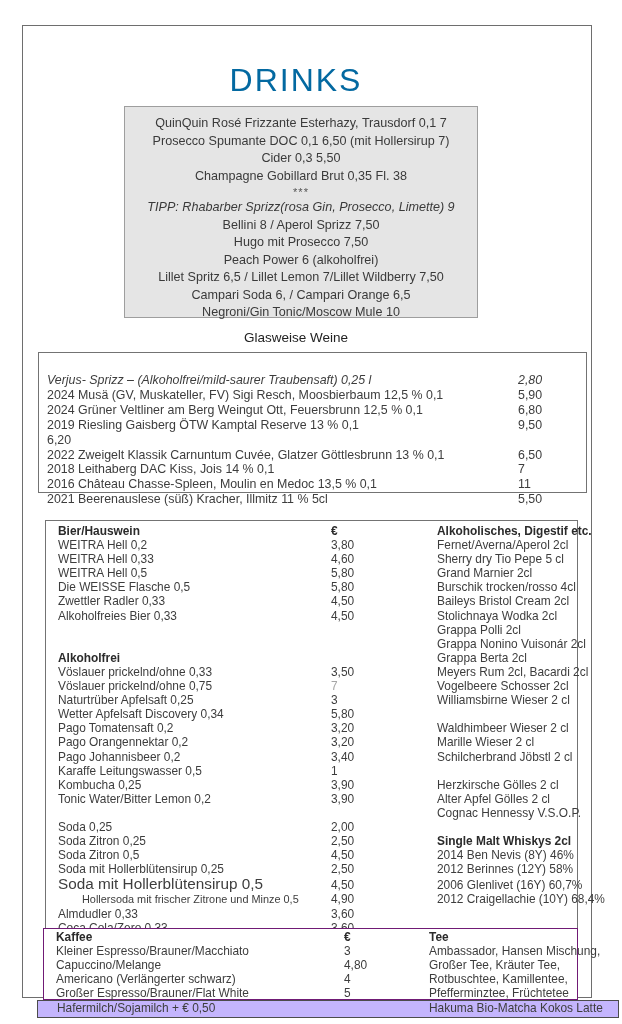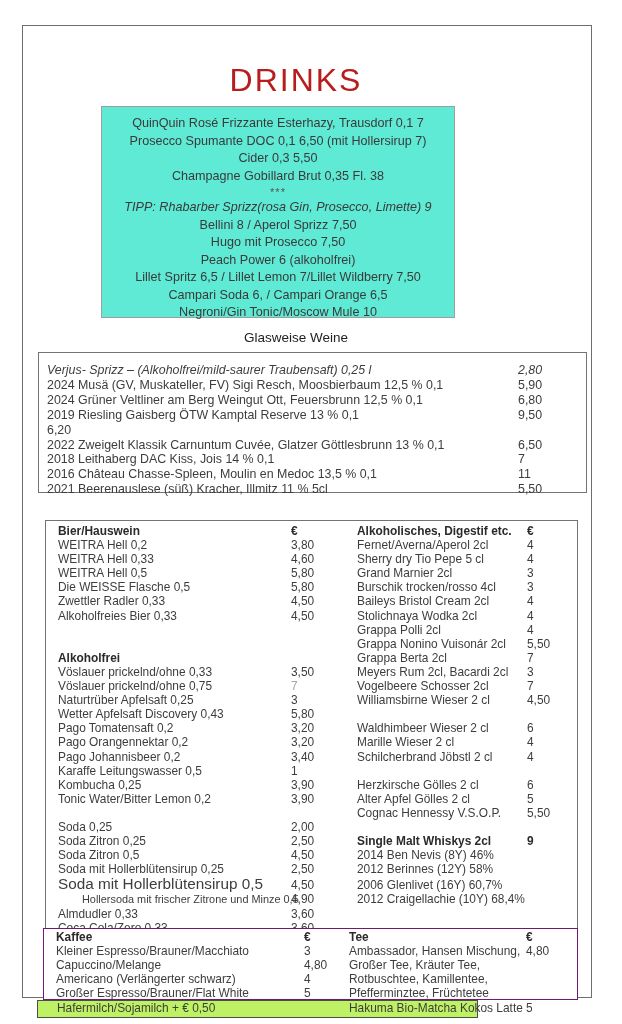--- a/index.html
+++ b/index.html
@@ -6,73 +6,73 @@
   .page {
     position:relative; width:622px; height:1024px; background:#fff;
     font-family:"Liberation Sans", sans-serif; color:#3d3d3d; overflow:hidden;
   }
   .frame {
     position:absolute; left:22px; top:25px; width:568px; height:971px;
     border:1px solid #6e6e6e;
   }
   .title {
     position:absolute; left:0; top:62px; width:592px; text-align:center;
-    font-size:32px; letter-spacing:2px; color:#b91c1c; font-weight:500;
+    font-size:32px; letter-spacing:2px; color:#0369a1; font-weight:500;
   }
   
   .ap-box {
-    position:absolute; left:101px; top:106px; width:354px; height:212px;
-    border:1px solid #9e9e9e; background:#5eead4;
+    position:absolute; left:124px; top:106px; width:354px; height:212px;
+    border:1px solid #9e9e9e; background:#e5e5e5;
     text-align:center; font-size:12.6px; line-height:17.5px; padding-top:8px;
     box-sizing:border-box; white-space:nowrap; color:#3a3a3a;
   }
   .ap-line { width:100%; }
   .ap-line.italic { font-style:italic; font-weight:500; }
   .ap-line.stars { font-size:11px; line-height:14px; letter-spacing:1px; color:#555; }
   
   .wine-heading {
     position:absolute; left:0; top:330px; width:592px; text-align:center;
     font-weight:400; font-size:13.5px; color:#222;
   }
   .wine-box {
     position:absolute; left:38px; top:352px; width:549px; height:141px;
     border:1px solid #737373; background:#fff; box-sizing:border-box;
-    font-size:12.4px; padding-top:10px;
+    font-size:12.4px; padding-top:20px;
   }
   .wrow { display:flex; line-height:14.9px; padding-left:8px; }
   .wname { width:471px; }
   .wprice { flex:1; }
   .wrow.italic { font-style:italic; }
   
   .main-box {
     position:absolute; left:45px; top:520px; width:533px; height:412px;
     border:1px solid #737373; background:#fff; box-sizing:border-box;
     font-size:11.9px; padding-top:3px;
   }
   .mrow {
     display:grid; grid-template-columns:233px 66px 170px 1fr;
-    line-height:14.1px; padding-left:12px; align-items:baseline;
+    line-height:14.1px; padding-left:12px; align-items:baseline;gap:40px;
   }
   .mrow .c { white-space:nowrap; }
   .mrow.lbold .l, .mrow.lbold .lp { font-weight:700; color:#2b2b2b; }
   .mrow.rbold .r, .mrow.rbold .rp { font-weight:700; color:#2b2b2b; }
   .mrow.lbig .l { font-size:15.3px; line-height:16px; }
   .mrow.lsmall .l { font-size:10.9px;padding-left:24px; }
   .mrow.lpgray .lp { color:#a6a6a6; }
   
   .coffee-box {
     position:absolute; left:43px; top:928px; width:535px; height:72px;
     border:1px solid #701a75; background:#fff; box-sizing:border-box;
     font-size:11.9px; padding-top:2px;
   }
   .coffee-box .mrow { grid-template-columns:248px 45px 177px 1fr; line-height:13.9px; }
   
   .footer-bar {
-    position:absolute; left:37px; top:1000px; width:441px; height:18px;
-    border:1px solid #4c4c4c; background:#bef264; box-sizing:border-box;
+    position:absolute; left:37px; top:1000px; width:582px; height:18px;
+    border:1px solid #4c4c4c; background:#c4b5fd; box-sizing:border-box;
     font-size:11.9px;
   }
   .footer-bar .mrow { grid-template-columns:247px 45px 177px 1fr; line-height:15.5px; padding-left:19px; }
 </style>
 </head>
 <body>
 
 <div class="page">
 
   <div class="frame"></div>
@@ -242,21 +242,21 @@
       </div>
 
       <div class="mrow">
         <span class="c l">Naturtrüber Apfelsaft 0,25</span>
         <span class="c lp">3</span>
         <span class="c r">Williamsbirne Wieser 2 cl</span>
         <span class="c rp">4,50</span>
       </div>
 
       <div class="mrow">
-        <span class="c l">Wetter Apfelsaft Discovery 0,43</span>
+        <span class="c l">Wetter Apfelsaft Discovery 0,34</span>
         <span class="c lp">5,80</span>
         <span class="c r"></span>
         <span class="c rp"></span>
       </div>
 
       <div class="mrow">
         <span class="c l">Pago Tomatensaft 0,2</span>
         <span class="c lp">3,20</span>
         <span class="c r">Waldhimbeer Wieser 2 cl</span>
         <span class="c rp">6</span>

